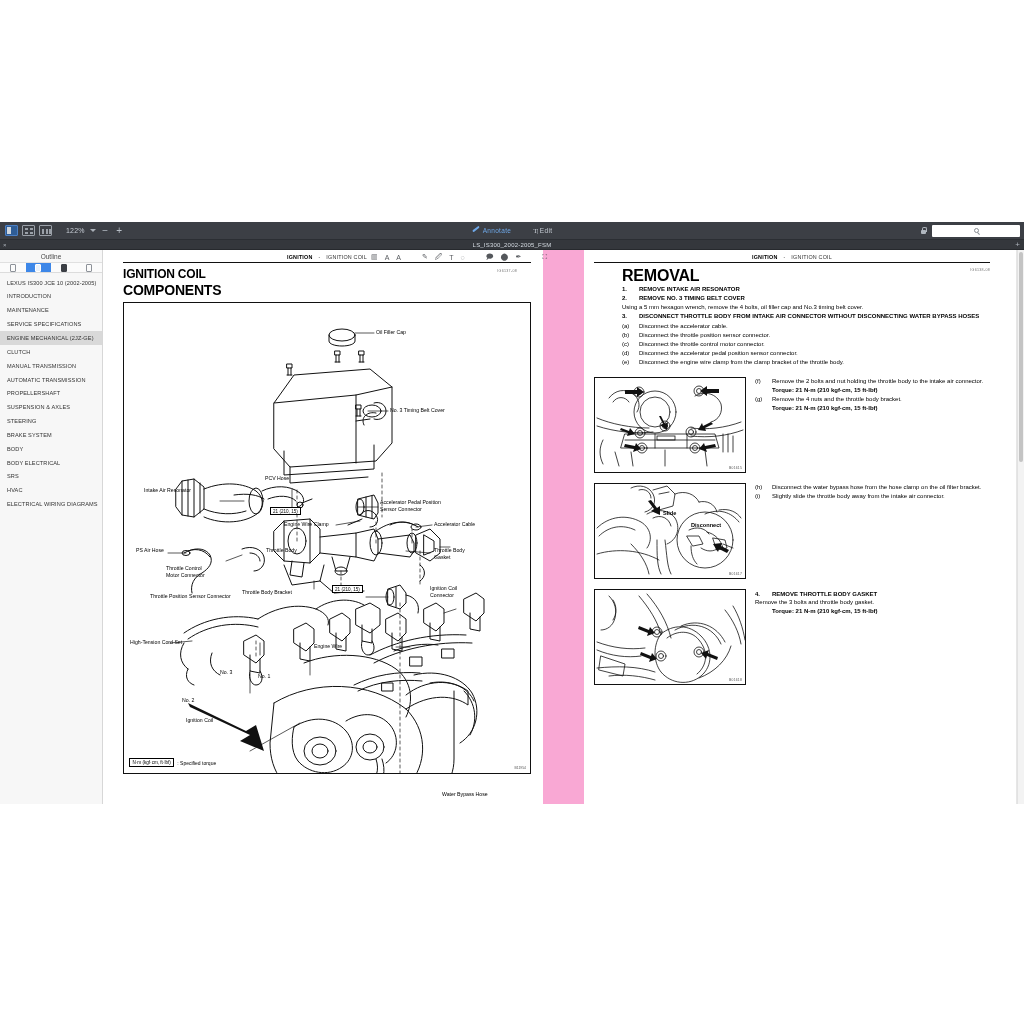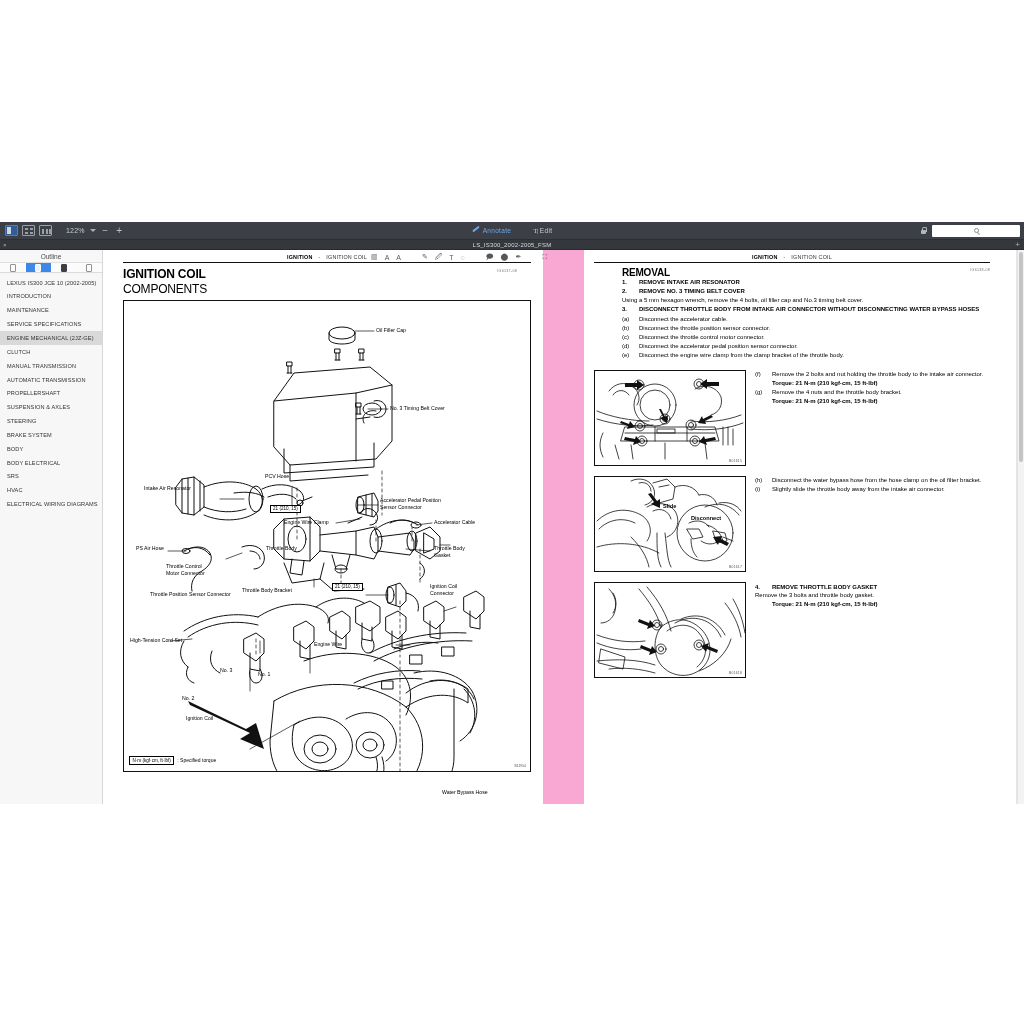--- a/index.html
+++ b/index.html
@@ -126,21 +126,21 @@
   .pg-hdr {
     display: flex; justify-content: center; align-items: baseline; gap: 6px;
     font-size: 5.4px; padding-bottom: 1.5px;
   }
   .pg-hdr .b { font-weight: bold; color: #000; letter-spacing: .2px; }
   .pg-hdr .d { color: #444; }
   .pg-hdr .n { color: #333; letter-spacing: .2px; }
   .pg-rule { border-bottom: 1.2px solid #111; margin-bottom: 4px; }
 
   .h1 { font-size: 12px; font-weight: bold; letter-spacing: -.2px; line-height: 1.25; }
-  .h2 { font-size: 12px; font-weight: normal; letter-spacing: -.2px; line-height: 1.25; }
+  .h2 { font-size: 14px; font-weight: bold; letter-spacing: -.2px; line-height: 1.25; }
   .figcode { position: absolute; right: 14px; font-size: 3.6px; color: #777; letter-spacing: .3px; }
 
   
   .anno-toolbar {
     position: absolute; left: 268px; top: 0px; height: 14px;
     display: flex; align-items: center; gap: 7px; z-index: 30;
     font-size: 7px; color: #2f3338;
   }
   .anno-toolbar .ai { cursor: pointer; opacity: .82; }
   .anno-sep { width: 7px; }
@@ -156,21 +156,21 @@
   .dg-box {
     position: absolute; border: .8px solid #000; font-size: 4.6px;
     padding: .6px 2px; background: #fff; white-space: nowrap;
   }
   .torque-key {
     position: absolute; left: 5px; bottom: 6px; display: flex; align-items: center; gap: 3px; font-size: 5px;
   }
   .torque-key .bx { border: .8px solid #000; padding: .8px 2.5px; font-size: 4.6px; }
 
   
-  .r-h1 { font-size: 10px; font-weight: bold; letter-spacing: -.2px; }
+  .r-h1 { font-size: 16px; font-weight: bold; letter-spacing: -.2px; }
   .num-item { display: flex; font-size: 6px; font-weight: bold; line-height: 1.45; margin-top: .5px; }
   .num-item .n { width: 17px; flex: 0 0 17px; }
   .num-item .t { flex: 1; text-align: justify; }
   .body-txt { font-size: 6px; line-height: 1.5; text-align: left; }
   .let-item { display: flex; font-size: 6px; line-height: 1.5; }
   .let-item .n { width: 17px; flex: 0 0 17px; }
   .let-item .t { flex: 1; text-align: justify; }
   .torque-line { font-weight: bold; font-size: 6px; line-height: 1.5; }
   .indent { padding-left: 17px; }
 

